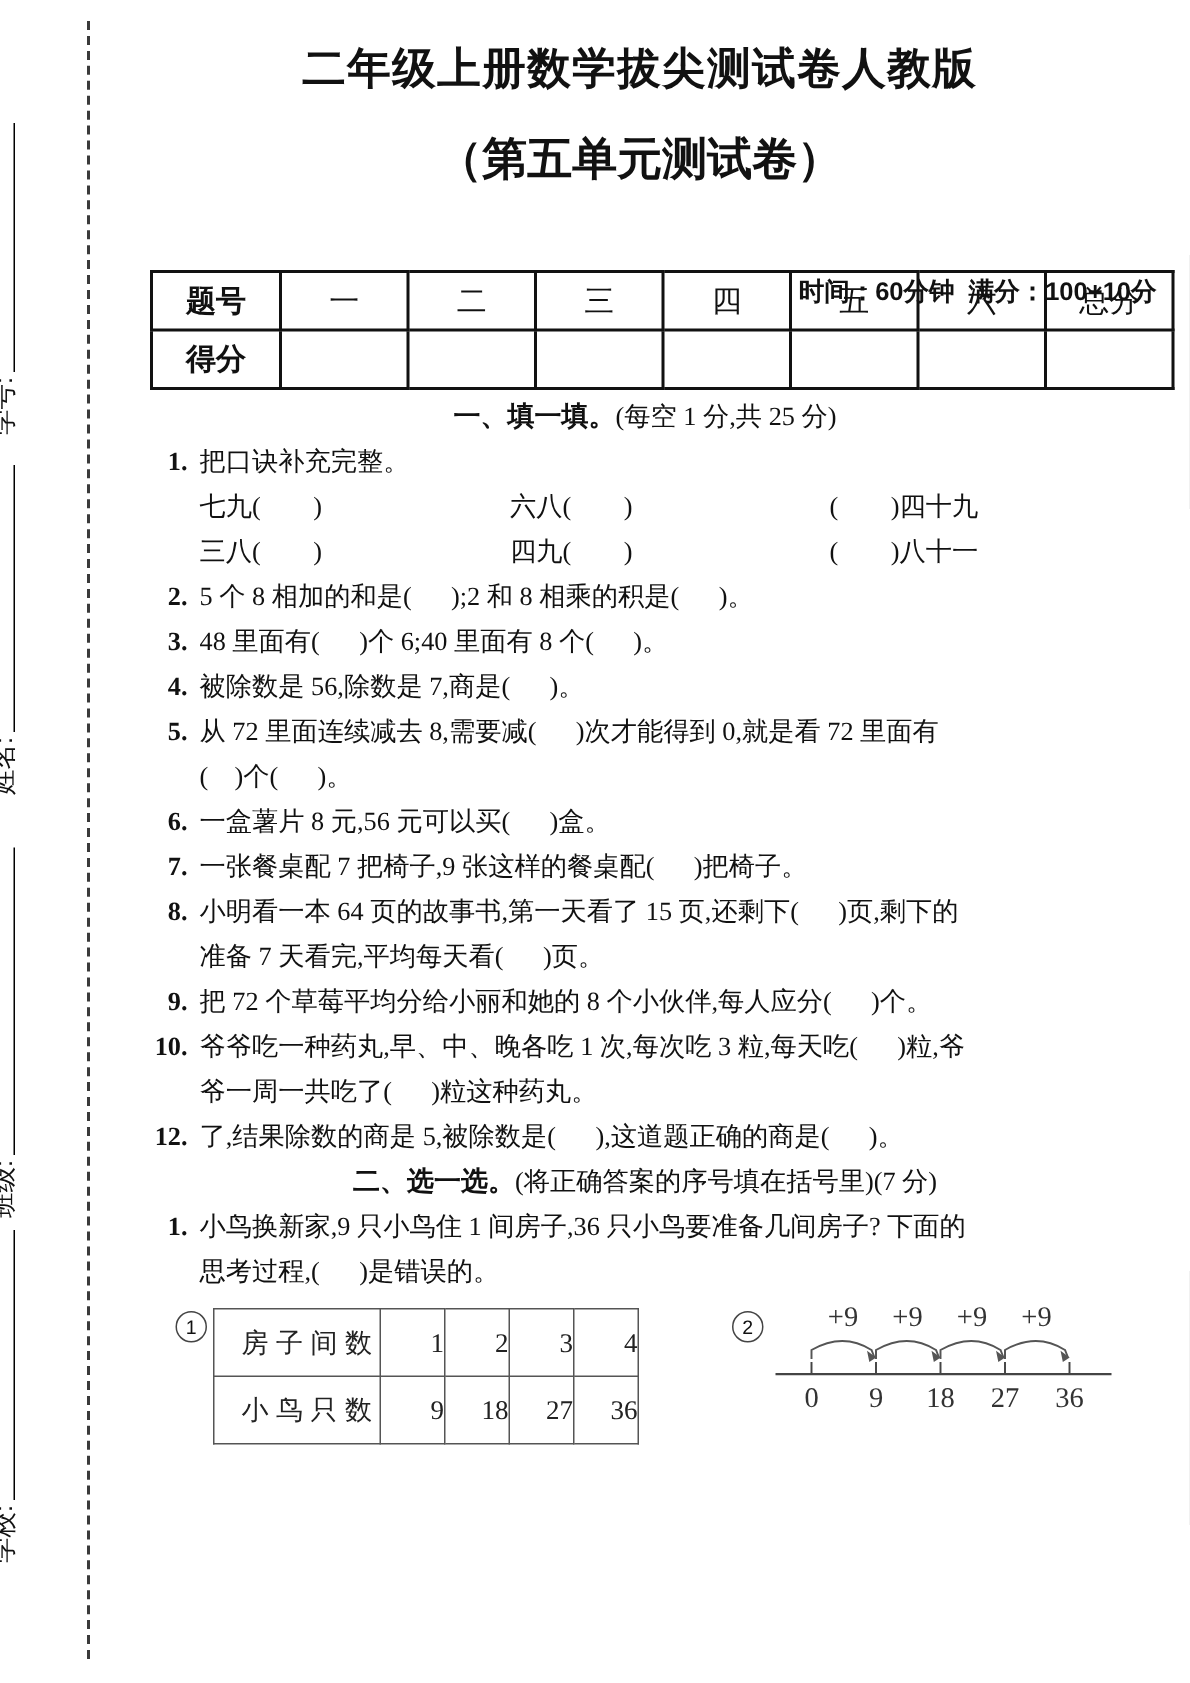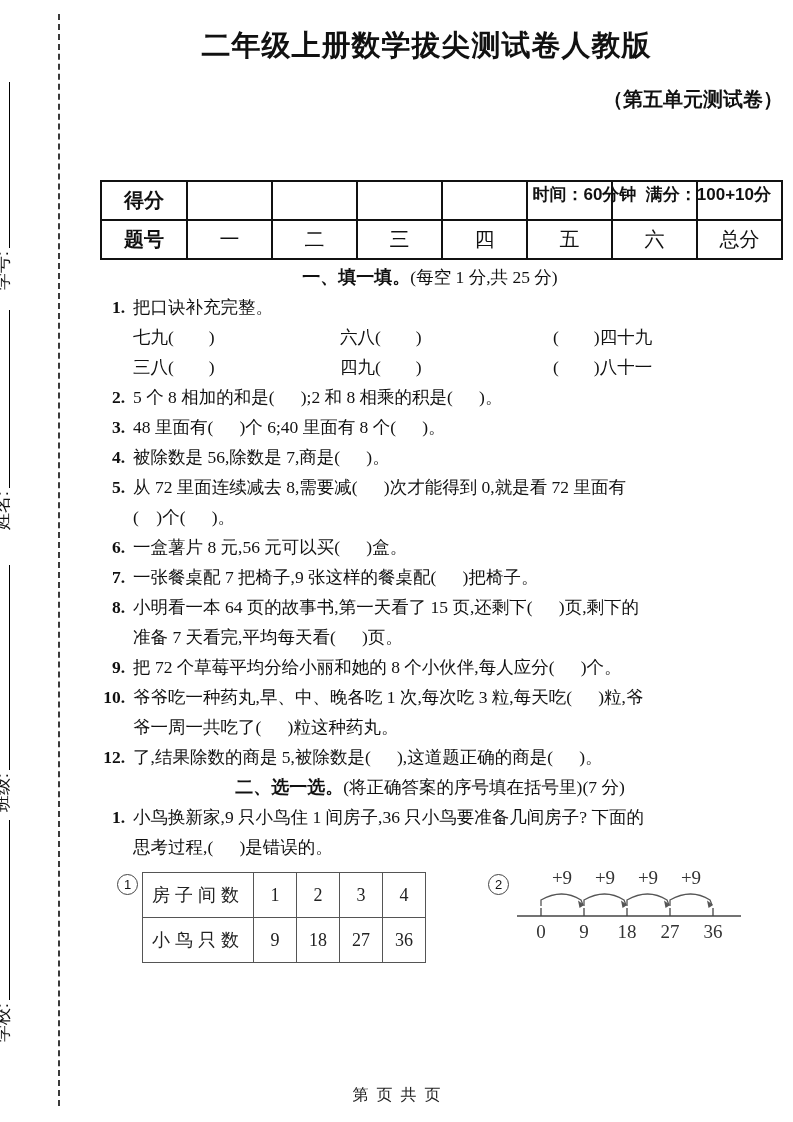--- a/index.html
+++ b/index.html
@@ -22,23 +22,23 @@
   .side-group .blank {
     flex:1; height:15px; border-bottom:1.6px solid #000; margin-left:3px;
   }
   
   .title {
     position:absolute; top:26px; left:70px; width:713px; text-align:center;
     font-family:"Liberation Sans","DejaVu Sans",sans-serif;
     font-size:29px; font-weight:bold; letter-spacing:1px; white-space:pre;
   }
   .subtitle {
-    position:absolute; top:86px; left:70px; width:713px; text-align:right;
-    font-family:"Liberation Sans","DejaVu Sans",sans-serif;
-    font-size:20px; font-weight:bold; white-space:pre;
+    position:absolute; top:86px; left:70px; width:713px; text-align:center;
+    font-family:"Liberation Sans","DejaVu Sans",sans-serif;
+    font-size:30px; font-weight:bold; white-space:pre;
   }
   .meta {
     position:absolute; top:150px; right:22px;
     font-family:"Liberation Sans","DejaVu Sans",sans-serif;
     font-size:17px; font-weight:bold; white-space:pre;margin-top:33px;
   }
   
   .score-table { position:absolute; left:100px; top:180px; }
   .score-table table { border-collapse:collapse; table-layout:fixed; }
   .score-table td {
@@ -71,21 +71,21 @@
   .options { display:flex; margin-top:10px; padding-left:42px; align-items:flex-start; }
   .marker {
     display:inline-block; width:19px; height:19px; border:1.5px solid #444;
     border-radius:50%; text-align:center; line-height:19px; font-size:13px;
     font-family:"Liberation Sans","DejaVu Sans",sans-serif; flex:none;
     margin-top:2px;
   }
   .opt1 { display:flex; }
   .bird-table { border-collapse:collapse; margin-left:4px; }
   .bird-table td {
-    border:1.5px solid #555; text-align:center; font-size:18px;
+    border:1.5px solid #555; text-align:right; font-size:18px;
     height:44px; width:42px; padding:0; color:#222;
   }
   .bird-table td.lab { width:110px; letter-spacing:5px; }
   .opt2 { display:flex; margin-left:62px; }
   .opt2 svg { margin-left:4px; margin-top:-4px; }
   
   .footer {
     position:absolute; left:0; width:793px; bottom:16px; text-align:center;
     font-size:16px; white-space:pre; color:#222;
   }
@@ -115,38 +115,38 @@
   </div>
 
   <div class="title">二年级上册数学拔尖测试卷人教版</div>
   <div class="subtitle">（第五单元测试卷）</div>
   <div class="meta">时间：60分钟  满分：100+10分</div>
 
   <div class="score-table">
     <table>
       <tbody>
           <tr>
-        <td class="lab">得分</td>
-        <td></td>
-        <td></td>
-        <td></td>
-        <td></td>
-        <td></td>
-        <td></td>
-        <td></td>
-      </tr>
-      <tr>
         <td class="lab">题号</td>
         <td>一</td>
         <td>二</td>
         <td>三</td>
         <td>四</td>
         <td>五</td>
         <td>六</td>
         <td>总分</td>
+      </tr>
+      <tr>
+        <td class="lab">得分</td>
+        <td></td>
+        <td></td>
+        <td></td>
+        <td></td>
+        <td></td>
+        <td></td>
+        <td></td>
       </tr>
     </tbody>
       </table>
   </div>
 
   <div class="content">
 
     <div class="sec-heading"><span class="b">一、填一填。</span><span>(每空 1 分,共 25 分)</span></div>
 
     <div class="q">
@@ -274,15 +274,14 @@
           <text x="71" y="70" text-anchor="middle" font-size="19" fill="#333">9</text>
           <text x="114" y="70" text-anchor="middle" font-size="19" fill="#333">18</text>
           <text x="157" y="70" text-anchor="middle" font-size="19" fill="#333">27</text>
           <text x="200" y="70" text-anchor="middle" font-size="19" fill="#333">36</text>
         </svg>
       </div>
     </div>
 
   </div>
 
-  <div class="footer">第  页  共  页</div>
 
 </div>
 
 </body></html>

